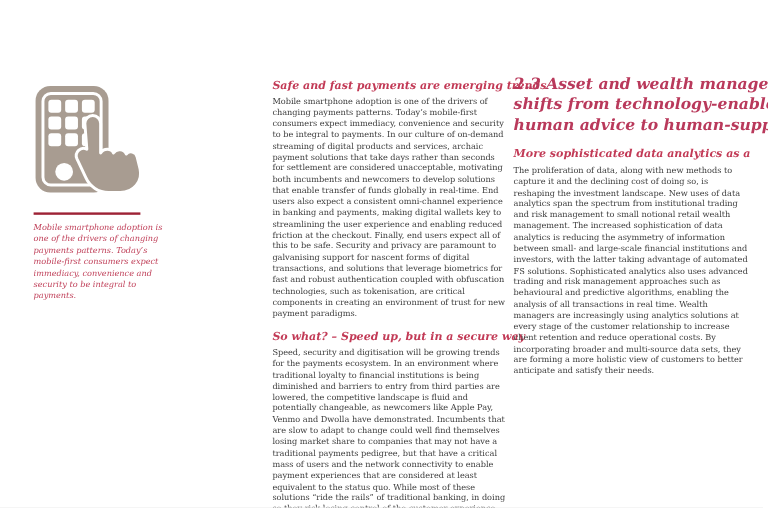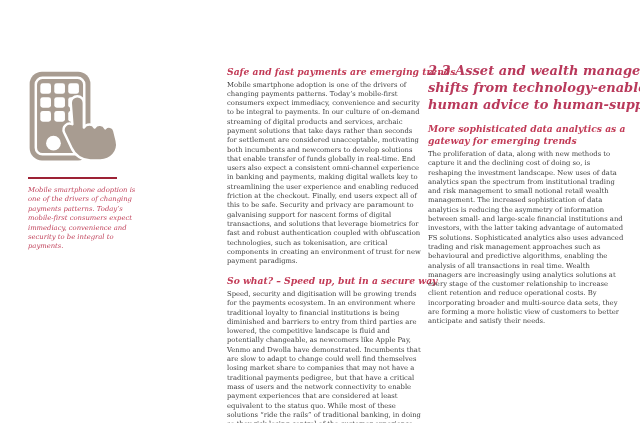--- a/index.html
+++ b/index.html
@@ -90,18 +90,17 @@
   </div>
 
   <div class="col-right">
     <div class="big-heading">
       <div>2.3 Asset and wealth management</div>
       <div>shifts from technology-enabled</div>
       <div>human advice to human-supported</div>
     </div>
     <div class="sub-heading">
       <div>More sophisticated data analytics as a</div>
-      <div>gateway for emerging trends</div>
     </div>
     <div class="body-text">The proliferation of data, along with new methods to capture it and the declining cost of doing so, is reshaping the investment landscape. New uses of data analytics span the spectrum from institutional trading and risk management to small notional retail wealth management. The increased sophistication of data analytics is reducing the asymmetry of information between small- and large-scale financial institutions and investors, with the latter taking advantage of automated FS solutions. Sophisticated analytics also uses advanced trading and risk management approaches such as behavioural and predictive algorithms, enabling the analysis of all transactions in real time. Wealth managers are increasingly using analytics solutions at every stage of the customer relationship to increase client retention and reduce operational costs. By incorporating broader and multi-source data sets, they are forming a more holistic view of customers to better anticipate and satisfy their needs.</div>
   </div>
 
 </div>
 
 </body></html>

